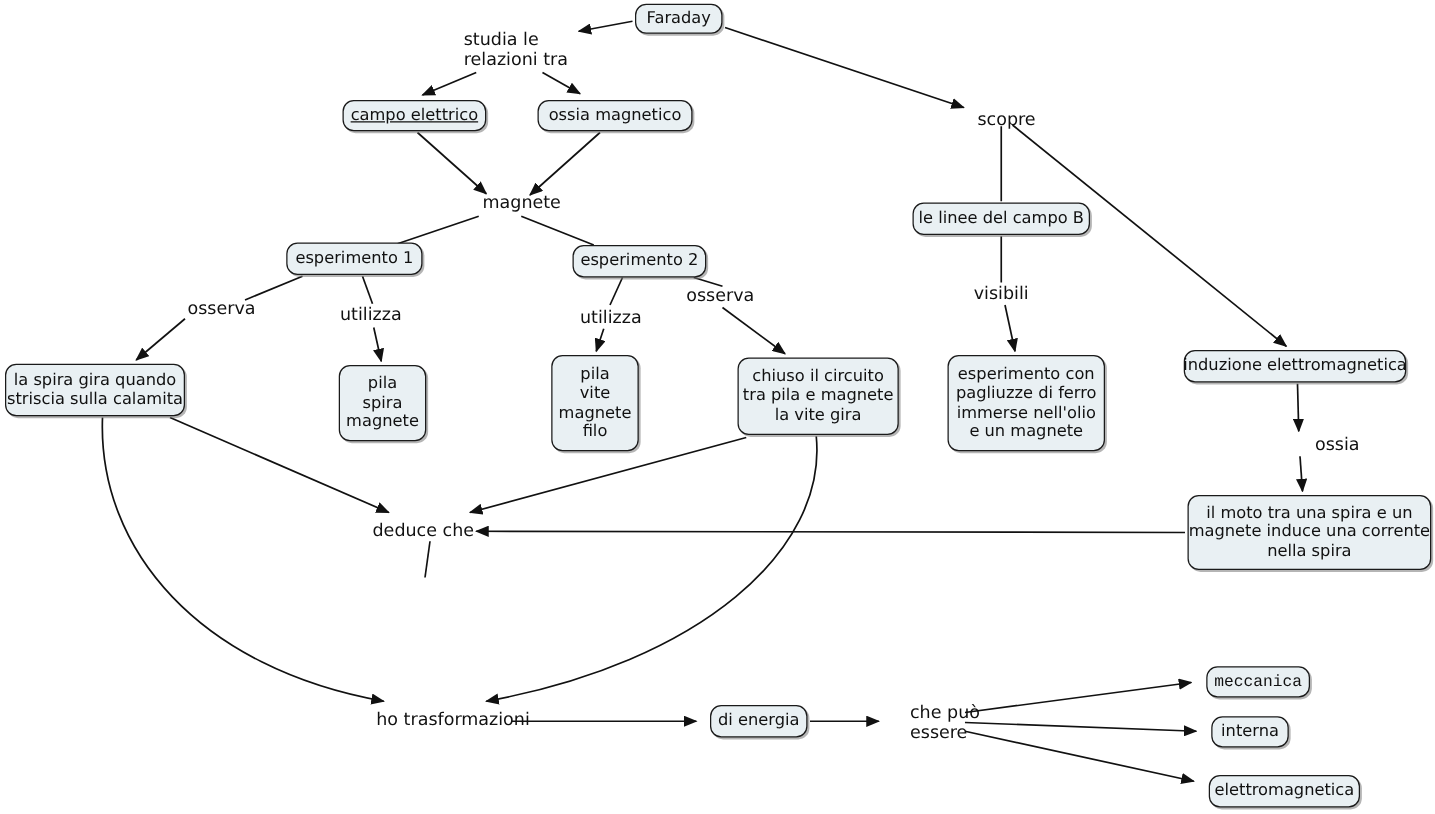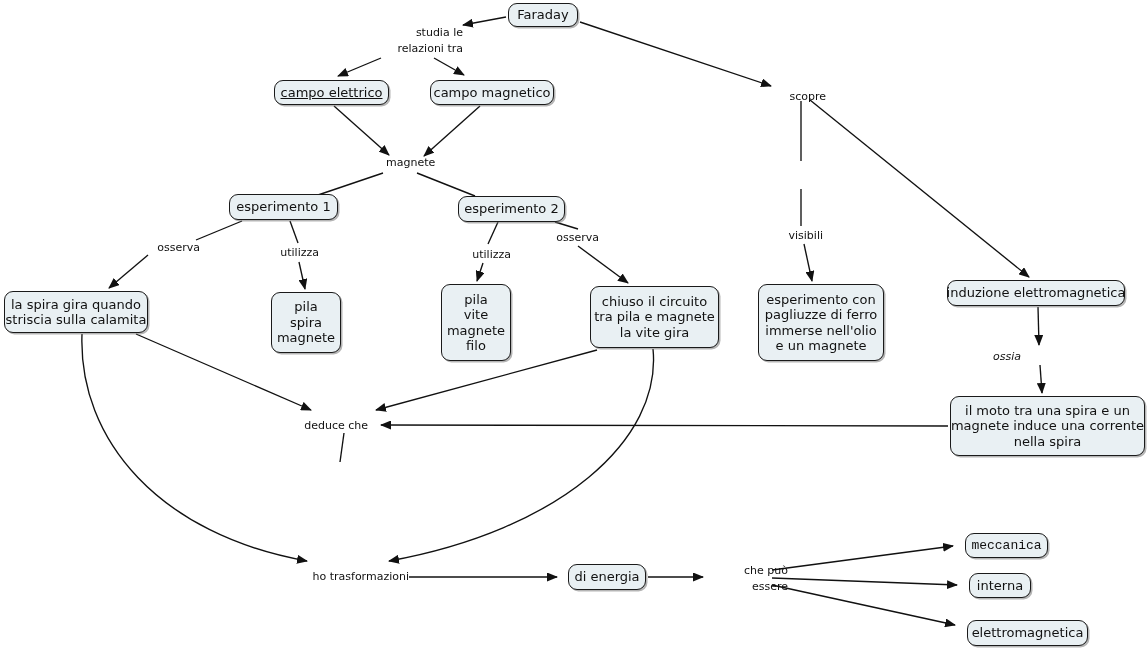--- a/index.html
+++ b/index.html
@@ -37,23 +37,23 @@
     display: flex;
     align-items: center;
     justify-content: center;
     white-space: pre;
     box-shadow: 1.5px 1.5px 0 rgba(120,120,120,0.55);
     padding: 2px 9px;
   }
   .label {
     position: absolute;
     color: #111111;
-    font-size: 11px;
+    font-size: 14px;
     line-height: 15.5px;
-    text-align: right;
+    text-align: left;
     white-space: pre;
     background: transparent;
   }
 </style>
 </head>
 <body>
 
 <div id="canvas">
 
   <svg id="edges" viewBox="0 0 1148 651" xmlns="http://www.w3.org/2000/svg">
@@ -127,23 +127,24 @@
       <path d="M772,570 L953,546" marker-end="url(#ah)"></path>
 
       <path d="M772,578 L957,585" marker-end="url(#ah)"></path>
 
       <path d="M772,585 L955,625" marker-end="url(#ah)"></path>
     </g>
   </svg>
 
   <div class="node" style="left:508px;top:3px;width:70px;height:24px;">Faraday</div>
   <div class="node" style="left:274px;top:80px;width:115px;height:25px;text-decoration:underline;">campo elettrico</div>
-  <div class="node" style="left:430px;top:80px;width:124px;height:25px;">campo magnetico</div>
+  <div class="node" style="left:430px;top:80px;width:124px;height:25px;">ossia magnetico</div>
   <div class="node" style="left:229px;top:194px;width:109px;height:26px;">esperimento 1</div>
   <div class="node" style="left:458px;top:196px;width:107px;height:26px;">esperimento 2</div>
+  <div class="node" style="left:730px;top:162px;width:142px;height:26px;">le linee del campo B</div>
   <div class="node" style="left:4px;top:291px;width:144px;height:42px;">la spira gira quando
 striscia sulla calamita</div>
   <div class="node" style="left:271px;top:292px;width:70px;height:61px;">pila
 spira
 magnete</div>
   <div class="node" style="left:441px;top:284px;width:70px;height:77px;">pila
 vite
 magnete
 filo</div>
   <div class="node" style="left:590px;top:286px;width:129px;height:62px;">chiuso il circuito
@@ -164,19 +165,19 @@
 
   <div class="label" style="left:371px;top:25px;width:92px;">studia le
 relazioni tra</div>
   <div class="label" style="left:782px;top:89px;width:44px;">scopre</div>
   <div class="label" style="left:386px;top:155px;width:45px;">magnete</div>
   <div class="label" style="left:150px;top:240px;width:50px;">osserva</div>
   <div class="label" style="left:272px;top:245px;width:47px;">utilizza</div>
   <div class="label" style="left:464px;top:247px;width:47px;">utilizza</div>
   <div class="label" style="left:549px;top:230px;width:50px;">osserva</div>
   <div class="label" style="left:779px;top:228px;width:44px;">visibili</div>
-  <div class="label" style="left:986px;top:349px;width:35px;font-style:italic;">ossia</div>
+  <div class="label" style="left:1052px;top:349px;width:35px;">ossia</div>
   <div class="label" style="left:298px;top:418px;width:70px;">deduce che</div>
   <div class="label" style="left:301px;top:569px;width:108px;">ho trasformazioni</div>
   <div class="label" style="left:712px;top:563px;width:60px;margin-left:16px;">che può
 essere</div>
 
 </div>
 
 </body></html>

